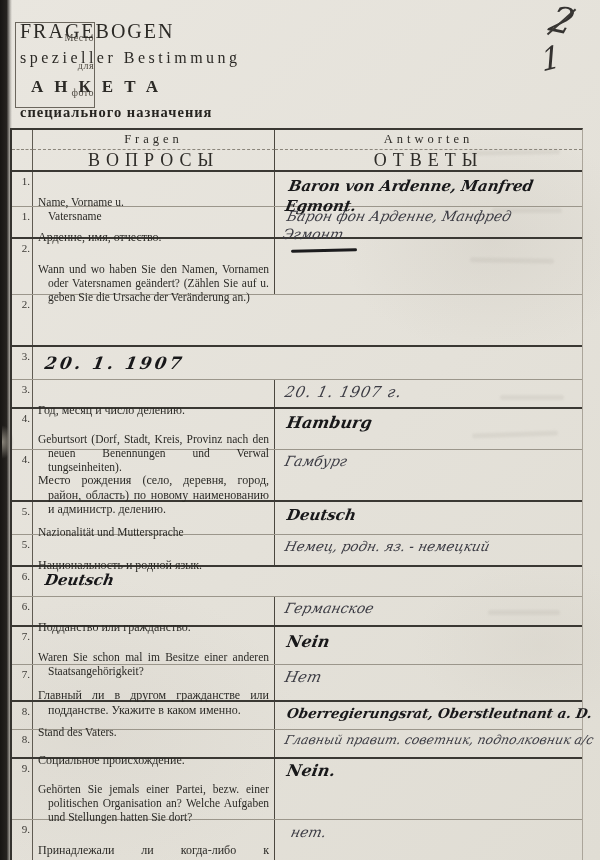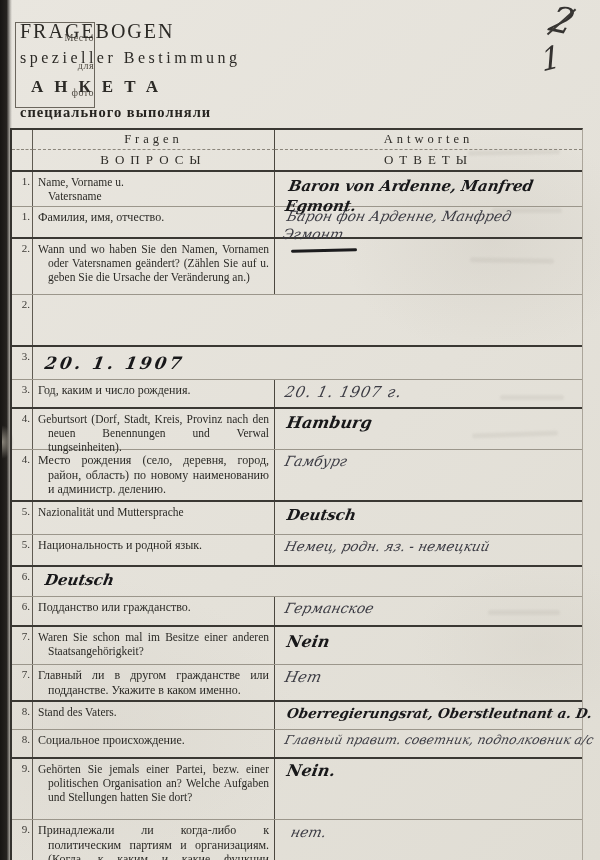--- a/index.html
+++ b/index.html
@@ -45,32 +45,32 @@
     border-top:2px solid #3a3833;border-left:2px solid #35332f;border-right:1px solid #aba59a;}
   .trow{display:flex;box-sizing:border-box;overflow:visible;}
   .trow.sub{border-bottom:1px solid #9b968b;}
   .trow.grp{border-bottom:2px solid #3a3833;}
   .cell{box-sizing:border-box;overflow:visible;}
   .c-num{width:21px;border-right:1px solid #605b52;font-size:11px;color:#3b3935;text-align:right;
     padding:3px 2px 0 0;flex:none;}
   .c-q{width:242px;border-right:1.5px solid #4b473f;flex:none;}
   .c-a{flex:1;position:relative;}
   .qtext{font-size:11.5px;line-height:1.22;color:#2b2a26;text-align:justify;white-space:pre-line;
-    padding:3px 5px 2px 15px;text-indent:-10px;}
+    padding:3px 5px 2px 15px;text-indent:-10px;margin-top:20px;}
   .qtext.ru{font-size:12px;}
   
   .hrow{display:flex;box-sizing:border-box;}
   .hrow-top{height:20px;}
   .hrow-bot{height:22px;border-bottom:2px solid #3a3833;}
   .hc{box-sizing:border-box;display:flex;align-items:center;justify-content:center;color:#2e2c28;}
   .hc-num{width:21px;border-right:1px solid #605b52;flex:none;}
   .hc-q{width:242px;border-right:1.5px solid #4b473f;flex:none;}
   .hc-a{flex:1;}
   .hrow-top .hc{font-size:12.5px;letter-spacing:4px;border-bottom:1px dashed #8a857b;}
-  .hrow-bot .hc{font-size:13px;letter-spacing:6px;}
+  .hrow-bot .hc{font-size:18px;letter-spacing:6px;}
   
   .hand{display:inline-block;font-family:"DejaVu Serif",serif;font-style:italic;white-space:pre-line;
     line-height:1.25;position:relative;z-index:3;}
   .hand-de{font-weight:700;color:#18181a;transform:skewX(-10deg);font-size:15px;margin:4px 0 0 12px;}
   .hand-ru{font-weight:400;color:#3c3c44;transform:skewX(-13deg);font-size:14px;margin:3px 0 0 10px;}
   .dash-mark{width:66px;height:3px;background:#1c1c1e;border-radius:2px;margin:10px 0 0 16px;transform:rotate(-1.5deg);}
   
   .ans-0 .hand{margin-top:5px;line-height:1.3;}
   .ans-1 .hand{margin-top:1px;line-height:1.25;}
   .ans-4 .hand{font-size:17px;letter-spacing:3px;margin-top:6px;}
@@ -92,21 +92,21 @@
 
   <div class="photo-box">
     <span>Место</span>
     <span>для</span>
     <span>фото</span>
   </div>
 
   <div class="hdr hdr-1">FRAGEBOGEN</div>
   <div class="hdr hdr-2">spezieller Bestimmung</div>
   <div class="hdr hdr-3">АНКЕТА</div>
-  <div class="hdr hdr-4">специального выполняли</div>
+  <div class="hdr hdr-4">специального назначения</div>
 
   <div class="mark mark-2">2</div>
   <div class="mark mark-1">1</div>
 
   <div class="bleed">
     <div class="b1"></div>
       <div class="b2"></div>
       <div class="b3"></div>
     <div class="b4"></div>
       <div class="b5"></div>
@@ -131,21 +131,21 @@
           <div class="cell c-q">
             <div class="qtext de">Name, Vorname u.
 Vatersname</div>
           </div>
           <div class="cell c-a ans-0"><span class="hand hand-de">Baron von Ardenne, Manfred
 Egmont.</span></div>
         </div>
         <div class="trow grp" style="height: 32px;">
           <div class="cell c-num">1.</div>
           <div class="cell c-q">
-            <div class="qtext ru">Фамилия, имя, отчество.</div>
+            <div class="qtext ru">Арденне, имя, отчество.</div>
           </div>
           <div class="cell c-a ans-1"><span class="hand hand-ru">Барон фон Арденне, Манфред
 Эгмонт</span></div>
         </div>
         <div class="trow sub" style="height: 56px;">
           <div class="cell c-num">2.</div>
           <div class="cell c-q">
             <div class="qtext de">Wann und wo haben Sie den Namen, Vornamen oder Vatersnamen geändert? (Zählen Sie auf u. geben Sie die Ursache der Veränderung an.)</div>
           </div>
           <div class="cell c-a ans-2">
@@ -156,21 +156,21 @@
           <div class="cell c-num">2.</div>
           <div class="cell c-a ans-3"></div>
         </div>
         <div class="trow sub" style="height: 33px;">
           <div class="cell c-num">3.</div>
           <div class="cell c-a ans-4"><span class="hand hand-de">20. 1. 1907</span></div>
         </div>
         <div class="trow grp" style="height: 29px;">
           <div class="cell c-num">3.</div>
           <div class="cell c-q">
-            <div class="qtext ru">Год, каким и число рождения.</div>
+            <div class="qtext ru">Год, месяц и число делению.</div>
           </div>
           <div class="cell c-a ans-5"><span class="hand hand-ru">20. 1. 1907 г.</span></div>
         </div>
         <div class="trow sub" style="height: 41px;">
           <div class="cell c-num">4.</div>
           <div class="cell c-q">
             <div class="qtext de">Geburtsort (Dorf, Stadt, Kreis, Provinz nach den neuen Benennungen und Verwal tungseinheiten).</div>
           </div>
           <div class="cell c-a ans-6"><span class="hand hand-de">Hamburg</span></div>
         </div>

